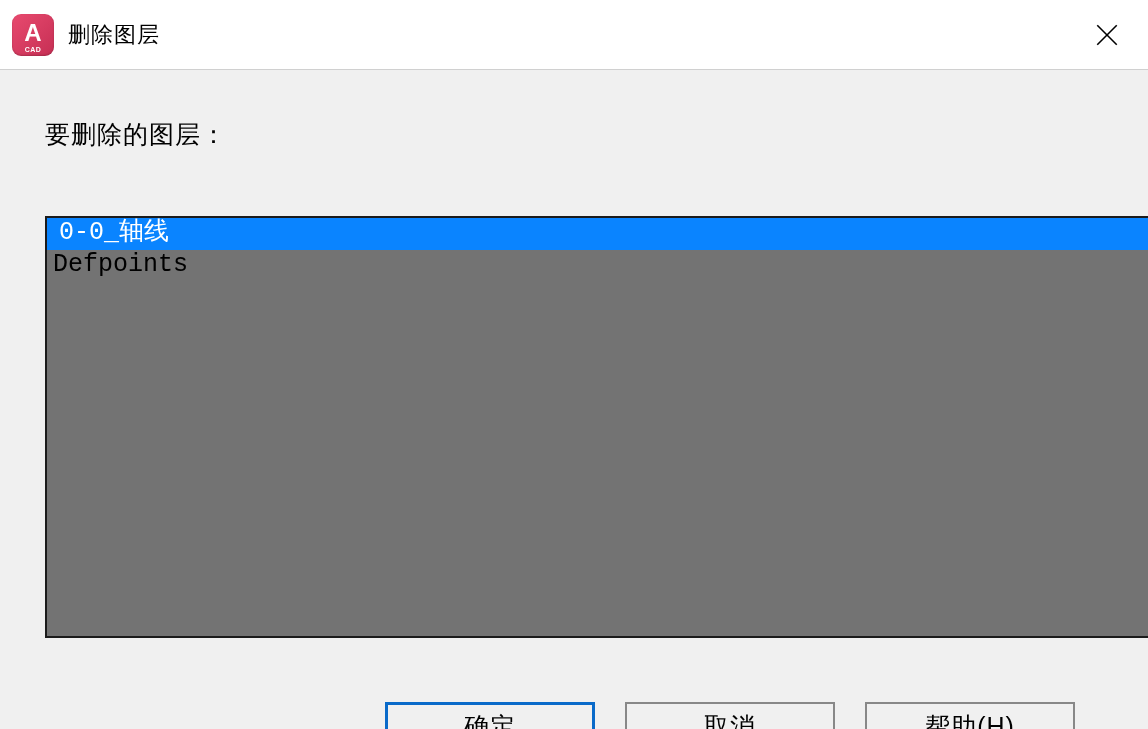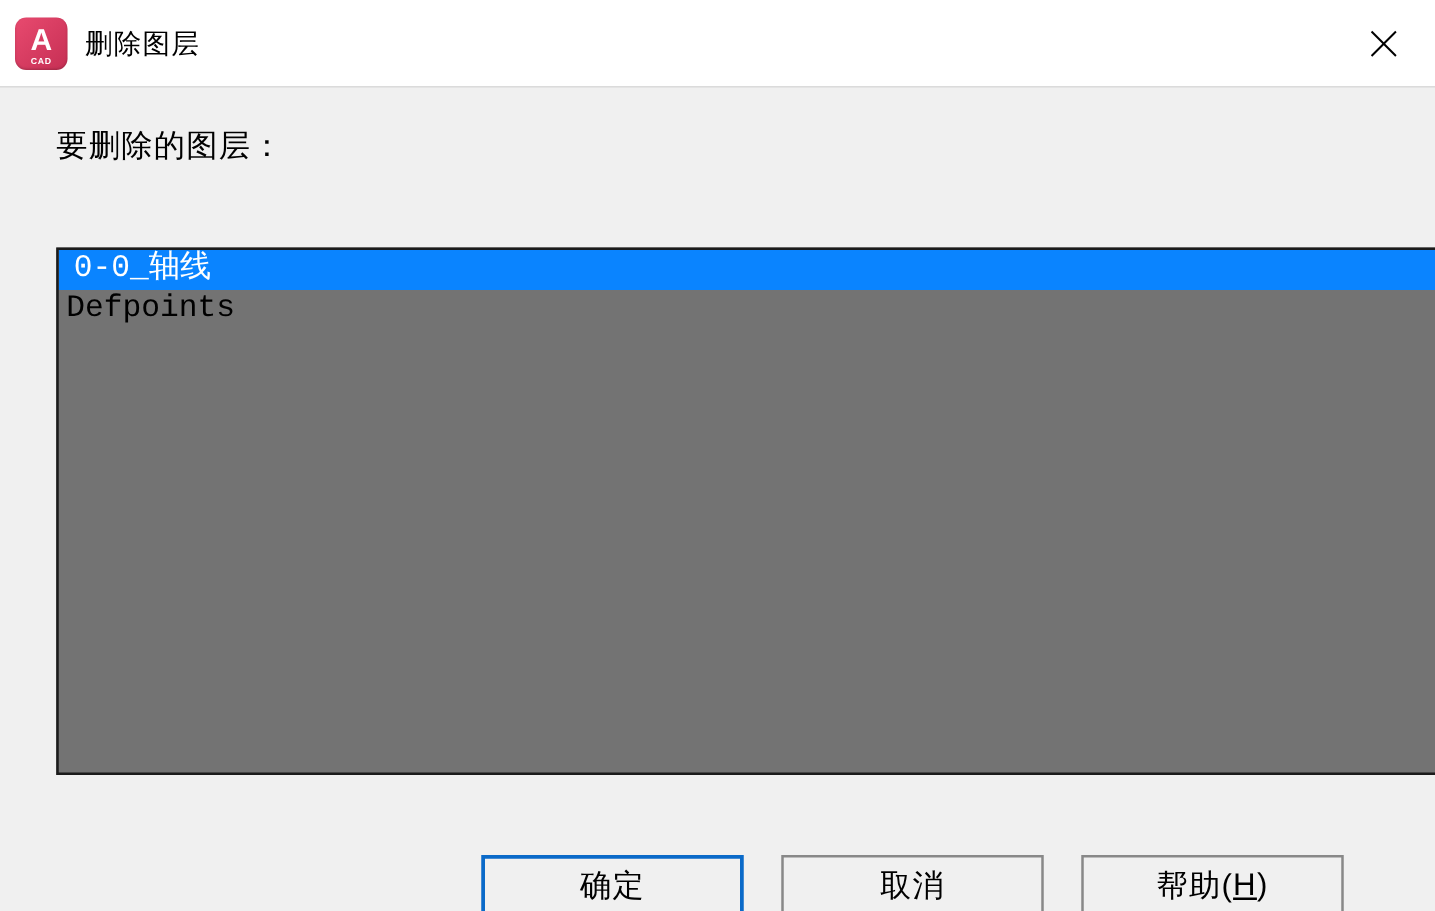--- a/index.html
+++ b/index.html
@@ -78,20 +78,21 @@
       stroke-width: 1.5;
     }
     .content {
       padding: 30px 45px 0 45px;
     }
     .prompt-label {
       font-size: 25px;
       color: #000000;
       letter-spacing: 1px;
       margin-bottom: 65px;
+      margin-top: 18px;
     }
     .listbox {
       width: 1136px;
       height: 422px;
       background: #737373;
       border: 2px solid #1b1b1b;
       overflow: hidden;
     }
     .list-item {
       padding: 0px 6px 2px 6px;

